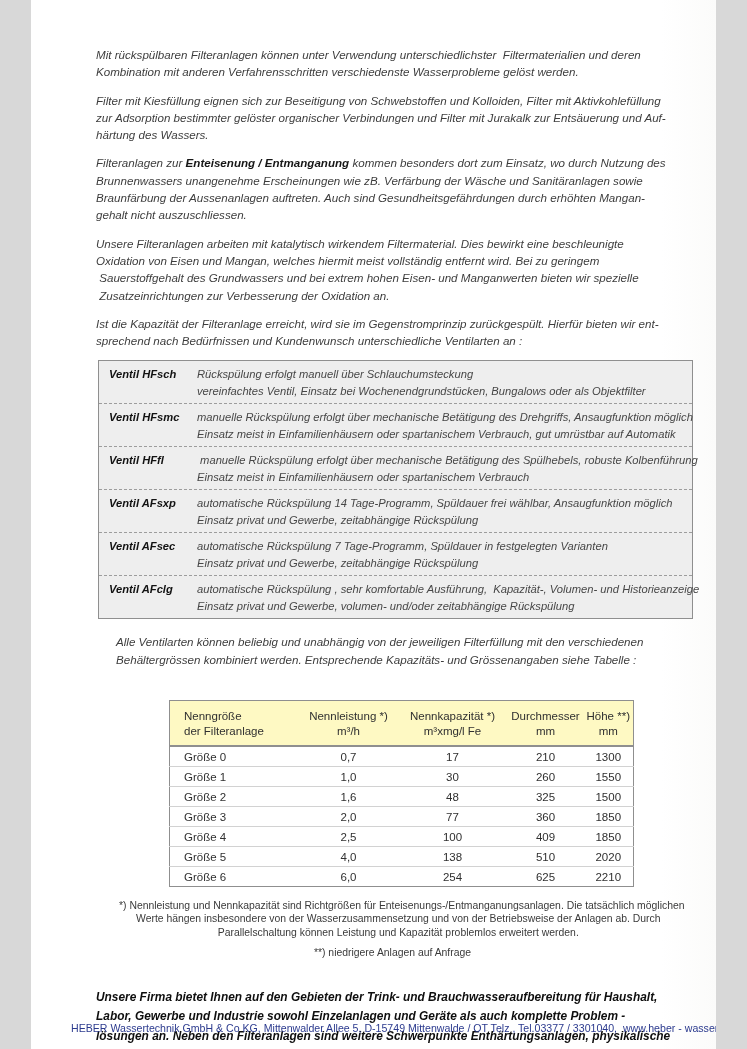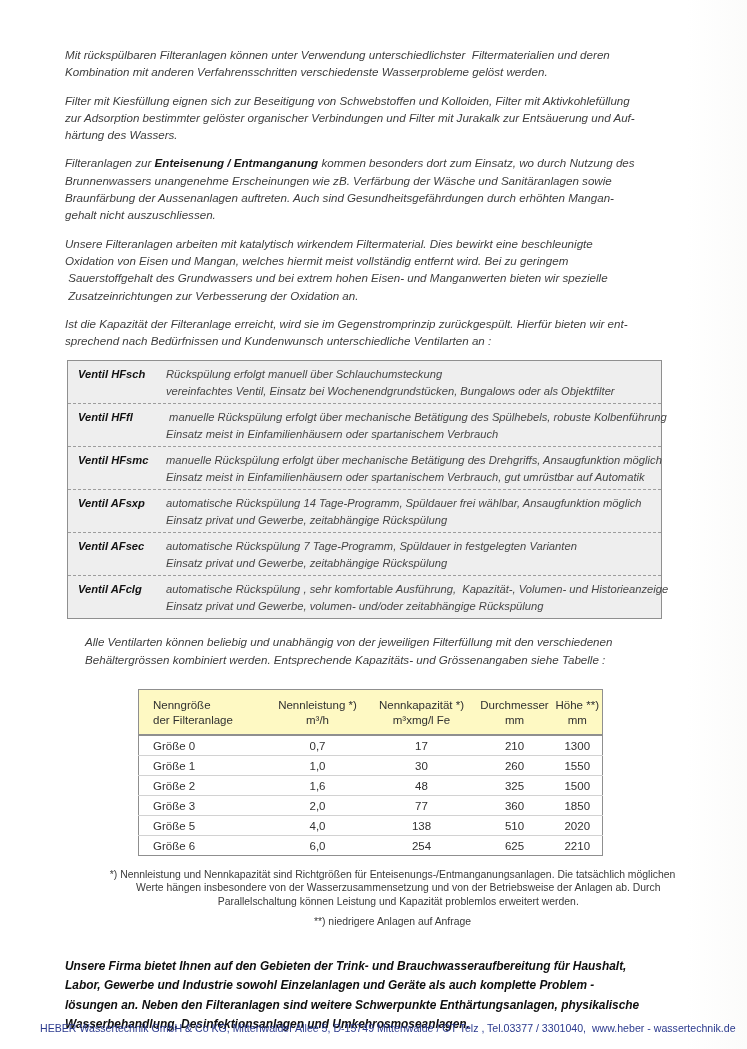--- a/index.html
+++ b/index.html
@@ -1,18 +1,18 @@
 <!DOCTYPE html>
 <html lang="de"><head>
 <meta charset="utf-8">
 <style>
   html,body{margin:0;padding:0;background:#d8d8d8;}
   .sheet{
     position:relative;
-    width:747px;height:1049px;
+    width:685px;height:1049px;
     margin:0 auto;
     background:linear-gradient(90deg,#ffffff 0%,#ffffff 92%,#fbfbfa 100%);
     font-family:"Liberation Sans","DejaVu Sans",sans-serif;
     color:#3c3c3c;
     overflow:hidden;
     box-sizing:border-box;
     padding:46px 50px 12px 65px;
   }
   
   .para{
@@ -45,21 +45,21 @@
     font-size:11.2px;
     color:#121212;
     line-height:16.5px;
   }
   .vdesc{
     font-size:11.2px;
     color:#474747;
     line-height:16.5px;
     white-space:pre;
   }
-  .connector{margin-left:20px;margin-bottom:21px;}
+  .connector{margin-left:20px;margin-bottom:32px;}
   
   .stable{
     width:464px;
     margin:0 0 12px 73px;
     border-collapse:collapse;
     table-layout:fixed;
     border:1px solid #8f8f8f;
     font-size:11.5px;
     color:#303030;
     background:#ffffff;
@@ -143,28 +143,28 @@
   <p class="para">Ist die Kapazität der Filteranlage erreicht, wird sie im Gegenstromprinzip zurückgespült. Hierfür bieten wir ent-
 sprechend nach Bedürfnissen und Kundenwunsch unterschiedliche Ventilarten an :</p>
 
   <div class="vtable">
     <div class="vrow">
       <span class="vname">Ventil HFsch</span>
       <span class="vdesc">Rückspülung erfolgt manuell über Schlauchumsteckung
 vereinfachtes Ventil, Einsatz bei Wochenendgrundstücken, Bungalows oder als Objektfilter</span>
     </div>
     <div class="vrow">
+      <span class="vname">Ventil HFsmc</span>
+      <span class="vdesc">manuelle Rückspülung erfolgt über mechanische Betätigung des Drehgriffs, Ansaugfunktion möglich
+Einsatz meist in Einfamilienhäusern oder spartanischem Verbrauch, gut umrüstbar auf Automatik</span>
+    </div>
+    <div class="vrow">
       <span class="vname">Ventil HFfl</span>
       <span class="vdesc"> manuelle Rückspülung erfolgt über mechanische Betätigung des Spülhebels, robuste Kolbenführung
 Einsatz meist in Einfamilienhäusern oder spartanischem Verbrauch</span>
-    </div>
-    <div class="vrow">
-      <span class="vname">Ventil HFsmc</span>
-      <span class="vdesc">manuelle Rückspülung erfolgt über mechanische Betätigung des Drehgriffs, Ansaugfunktion möglich
-Einsatz meist in Einfamilienhäusern oder spartanischem Verbrauch, gut umrüstbar auf Automatik</span>
     </div>
     <div class="vrow">
       <span class="vname">Ventil AFsxp</span>
       <span class="vdesc">automatische Rückspülung 14 Tage-Programm, Spüldauer frei wählbar, Ansaugfunktion möglich
 Einsatz privat und Gewerbe, zeitabhängige Rückspülung</span>
     </div>
     <div class="vrow">
       <span class="vname">Ventil AFsec</span>
       <span class="vdesc">automatische Rückspülung 7 Tage-Programm, Spüldauer in festgelegten Varianten
 Einsatz privat und Gewerbe, zeitabhängige Rückspülung</span>
@@ -224,20 +224,27 @@
         <td>1500</td>
       </tr>
       <tr>
         <td class="first">Größe 3</td>
         <td>2,0</td>
         <td>77</td>
         <td>360</td>
         <td>1850</td>
       </tr>
       <tr>
+        <td class="first">Größe 4</td>
+        <td>2,5</td>
+        <td>100</td>
+        <td>409</td>
+        <td>1850</td>
+      </tr>
+      <tr>
         <td class="first">Größe 5</td>
         <td>4,0</td>
         <td>138</td>
         <td>510</td>
         <td>2020</td>
       </tr>
       <tr>
         <td class="first">Größe 6</td>
         <td>6,0</td>
         <td>254</td>

